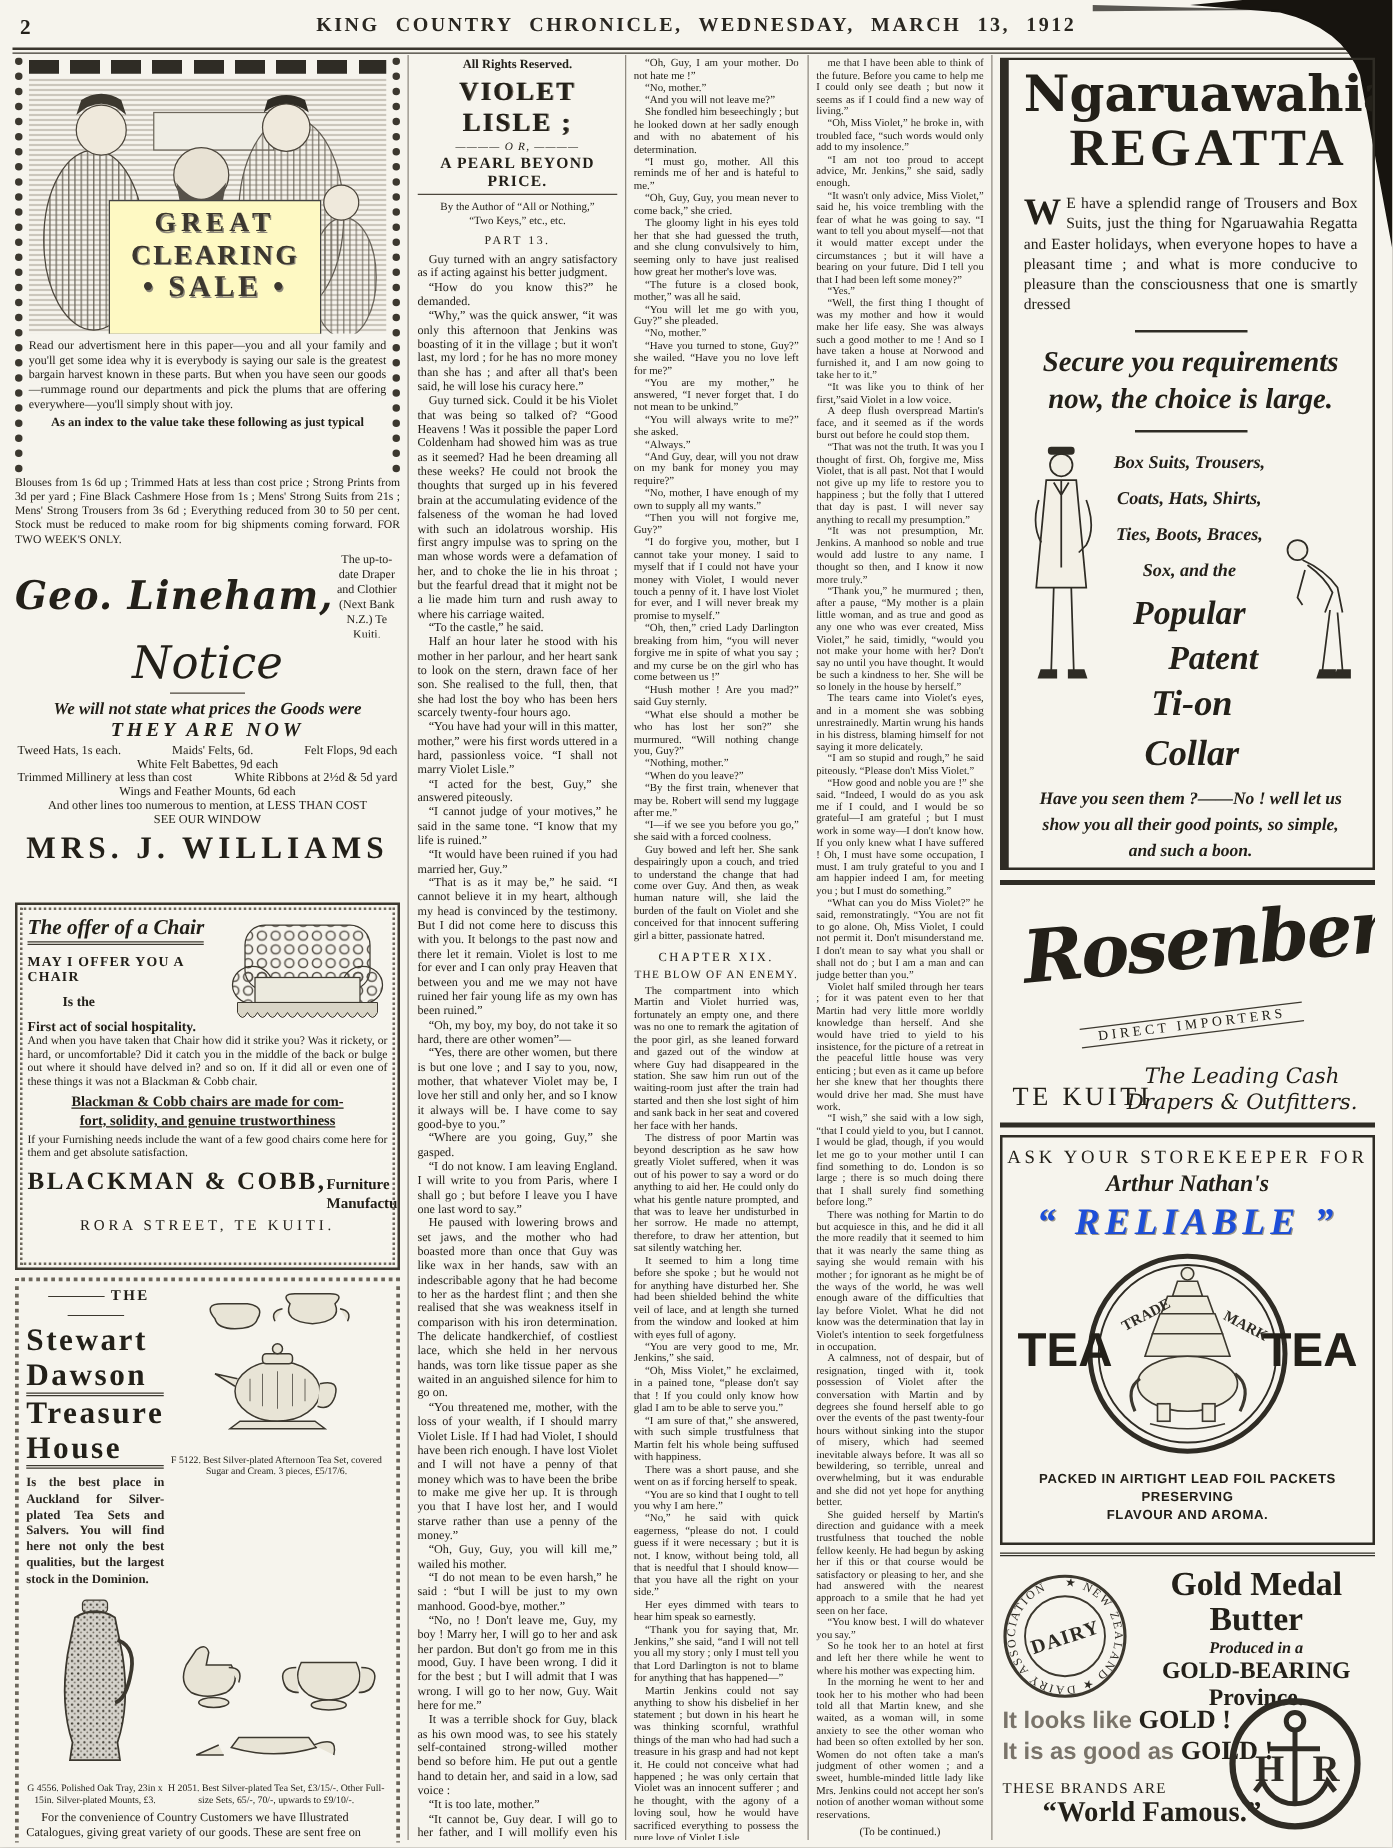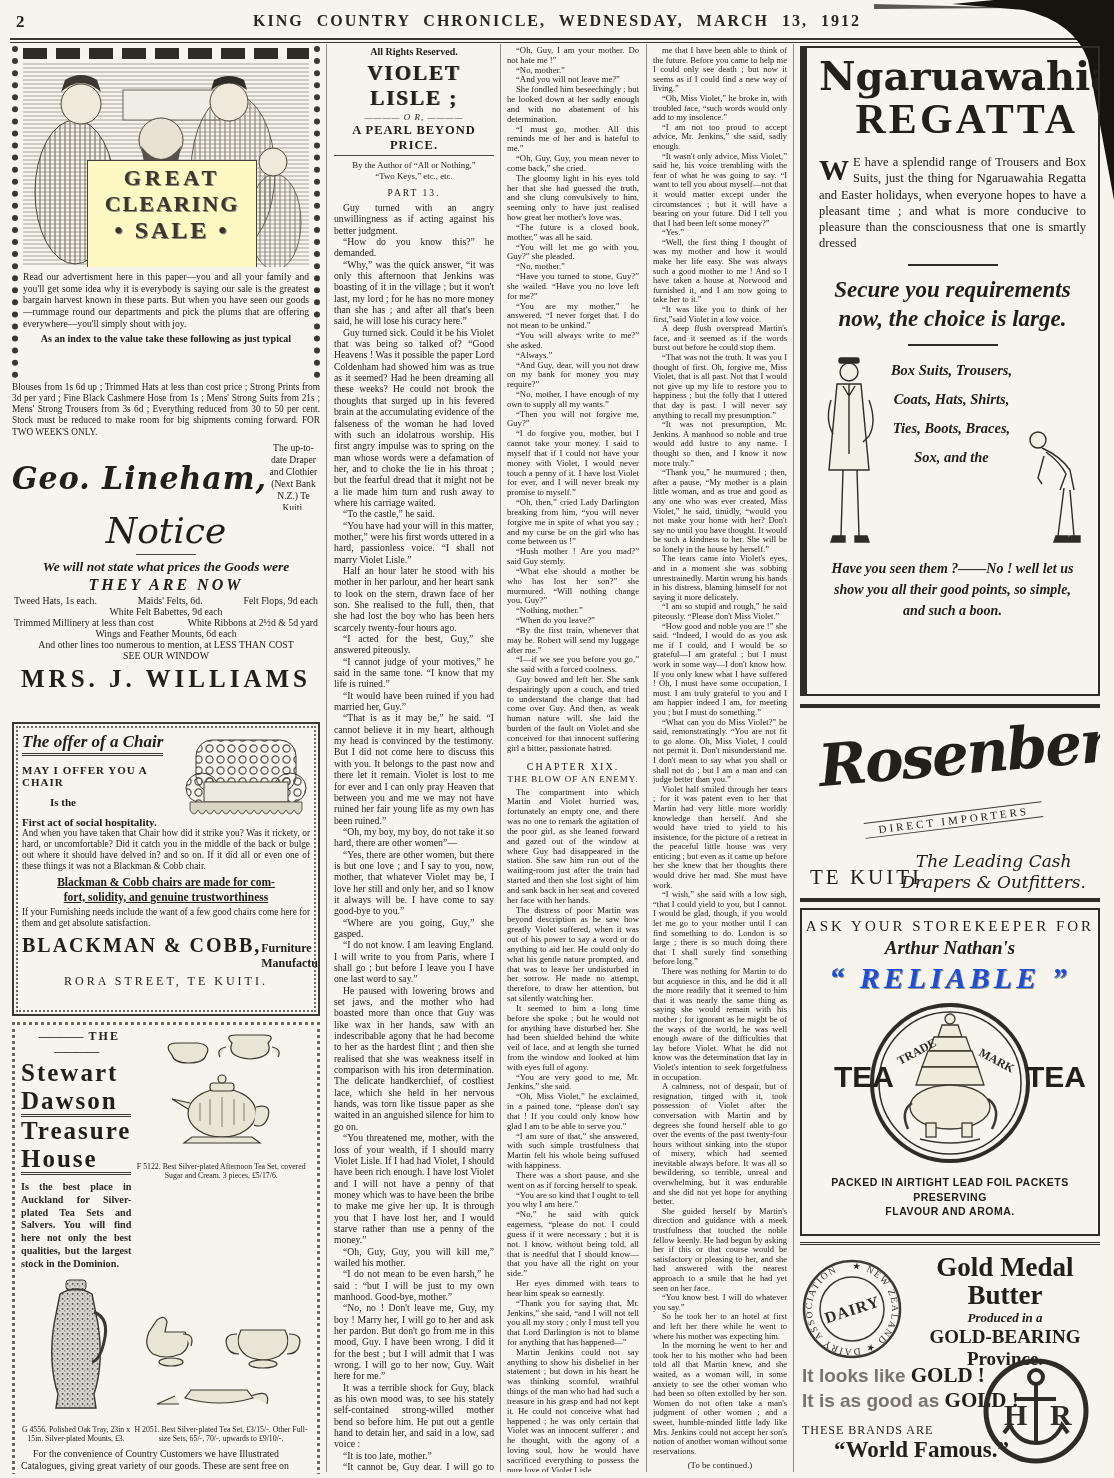--- a/index.html
+++ b/index.html
@@ -126,21 +126,21 @@
      padding:1px 14px;background:#f6f4ed;}
   .ro-tk{position:absolute;left:10px;bottom:8px;font-size:21px;letter-spacing:3px;}
   .ro-tag{position:absolute;right:14px;bottom:6px;text-align:center;font-style:italic;
      font-size:17px;font-family:"DejaVu Serif",serif;line-height:1.2;}
   .ad-tea{height:316px;margin-top:6px;border:2px solid #2f2c25;position:relative;text-align:center;
      padding-top:8px;overflow:hidden;}
   .tea-ask{font-size:15px;letter-spacing:3px;}
   .tea-brand{font-size:19px;font-weight:bold;font-style:italic;margin-top:2px;}
   .tea-rel{font-size:30px;font-weight:bold;font-style:italic;letter-spacing:4px;margin-top:2px;
      color:#1d4ed8;text-shadow:1px 1px 0 #9a9486;}
-  .tea-side{position:absolute;font-size:30px;font-weight:bold;font-family:"Liberation Sans",sans-serif;top:150px;margin-left:20px;}
+  .tea-side{position:absolute;font-size:38px;font-weight:bold;font-family:"Liberation Sans",sans-serif;top:150px;}
   .tea-l{left:12px}.tea-r{right:12px}
   .tea-circle-wrap{margin-top:4px;}
   .tea-packed{font-size:10.5px;font-weight:bold;font-family:"Liberation Sans",sans-serif;
      letter-spacing:.5px;margin-top:4px;line-height:1.4;}
   .ad-butter{height:258px;margin-top:6px;position:relative;overflow:hidden;border-top:3px double #2f2c25;}
   .bu-seal{position:absolute;left:0;top:12px;}
   .bu-head{position:absolute;left:110px;top:8px;width:190px;text-align:center;}
   .bu-t1{font-size:27px;font-weight:bold;line-height:1.05;}
   .bu-t2{font-size:27px;font-weight:bold;line-height:1.05;}
   .bu-prod{font-size:13px;font-style:italic;font-weight:bold;}
@@ -355,27 +355,27 @@
       <div class="sh-title">VIOLET  LISLE ;</div>
       <div class="sh-or">———— O R, ————</div>
       <span class="sh-sub">A PEARL BEYOND PRICE.</span>
       <div class="sh-by">
         <span>By the Author of “All or Nothing,”</span><br>
         <span>“Two Keys,” etc., etc.</span>
       </div>
       <div class="sh-part">PART 13.</div>
     </div>
     <div>
-        <p class="sp">Guy turned with an angry unwillingness as if acting against his better judgment.</p>
+        <p class="sp">Guy turned with an angry satisfactory as if acting against his better judgment.</p>
         <p class="sp">“How do you know this?” he demanded.</p>
         <p class="sp">“Why,” was the quick answer, “it was only this afternoon that Jenkins was boasting of it in the village ; but it won't last, my lord ; for he has no more money than she has ; and after all that's been said, he will lose his curacy here.”</p>
         <p class="sp">Guy turned sick.  Could it be his Violet that was being so talked of? “Good Heavens !  Was it possible the paper Lord Coldenham had showed him was as true as it seemed? Had he been dreaming all these weeks?  He could not brook the thoughts that surged up in his fevered brain at the accumulating evidence of the falseness of the woman he had loved with such an idolatrous worship.  His first angry impulse was to spring on the man whose words were a defamation of her, and to choke the lie in his throat ; but the fearful dread that it might not be a lie made him turn and rush away to where his carriage waited.</p>
         <p class="sp">“To the castle,” he said.</p>
+        <p class="sp">Half an hour later he stood with his mother in her parlour, and her heart sank to look on the stern, drawn face of her son.  She realised to the full, then, that she had lost the boy who has been hers scarcely twenty-four hours ago.</p>
         <p class="sp">“You have had your will in this matter, mother,” were his first words uttered in a hard, passionless voice. “I shall not marry Violet Lisle.”</p>
-        <p class="sp">Half an hour later he stood with his mother in her parlour, and her heart sank to look on the stern, drawn face of her son.  She realised to the full, then, that she had lost the boy who has been hers scarcely twenty-four hours ago.</p>
         <p class="sp">“I acted for the best, Guy,” she answered piteously.</p>
         <p class="sp">“I cannot judge of your motives,” he said in the same tone.  “I know that my life is ruined.”</p>
         <p class="sp">“It would have been ruined if you had married her, Guy.”</p>
         <p class="sp">“That is as it may be,” he said. “I cannot believe it in my heart, although my head is convinced by the testimony.  But I did not come here to discuss this with you.  It belongs to the past now and there let it remain.  Violet is lost to me for ever and I can only pray Heaven that between you and me we may not have ruined her fair young life as my own has been ruined.”</p>
         <p class="sp">“Oh, my boy, my boy, do not take it so hard, there are other women”—</p>
         <p class="sp">“Yes, there are other women, but there is but one love ; and I say to you, now, mother, that whatever Violet may be, I love her still and only her, and so I know it always will be.  I have come to say good-bye to you.”</p>
         <p class="sp">“Where are you going, Guy,” she gasped.</p>
         <p class="sp">“I do not know.  I am leaving England.  I will write to you from Paris, where I shall go ; but before I leave you I have one last word to say.”</p>
         <p class="sp">He paused with lowering brows and set jaws, and the mother who had boasted more than once that Guy was like wax in her hands, saw with an indescribable agony that he had become to her as the hardest flint ; and then she realised that she was weakness itself in comparison with his iron determination.  The delicate handkerchief, of costliest lace, which she held in her nervous hands, was torn like tissue paper as she waited in an anguished silence for him to go on.</p>
         <p class="sp">“You threatened me, mother, with the loss of your wealth, if I should marry Violet Lisle.  If I had had Violet, I should have been rich enough. I have lost Violet and I will not have a penny of that money which was to have been the bribe to make me give her up.  It is through you that I have lost her, and I would starve rather than use a penny of the money.”</p>
@@ -489,20 +489,25 @@
             <path d="M12,44 q-6,20 2,34 M50,44 q8,22 0,36 l-6,6"></path>
             <path d="M24,114 l-2,66 M38,114 l2,66"></path>
             <path d="M14,180 h12 v6 h-14 Z M48,180 h-12 v6 h14 Z" fill="#2f2c25"></path>
           </g>
         </svg>
         <div class="rg-list">
           <div>Box Suits, Trousers,</div>
           <div>Coats, Hats, Shirts,</div>
           <div>Ties, Boots, Braces,</div>
           <div>Sox, and the</div>
+          <div class="rg-pop">
+            <div class="p1">Popular</div>
+            <div class="p2">Patent</div>
+            <div class="p3">Ti-on Collar</div>
+          </div>
         </div>
         <svg width="64" height="196" viewBox="0 0 64 196">
           <g stroke="#2f2c25" fill="none" stroke-width="1.4">
             <circle cx="16" cy="84" r="8" fill="#f1eee4"></circle>
             <path d="M20,92 q18,8 28,22 l4,20"></path>
             <path d="M24,96 q14,10 20,22 l-6,16"></path>
             <path d="M48,134 l4,46 M42,132 l-6,48"></path>
             <path d="M34,180 h12 v6 h-14 Z M48,180 h10 v6 h-12 Z" fill="#2f2c25"></path>
             <path d="M22,100 l-6,22 l4,6"></path>
           </g>

